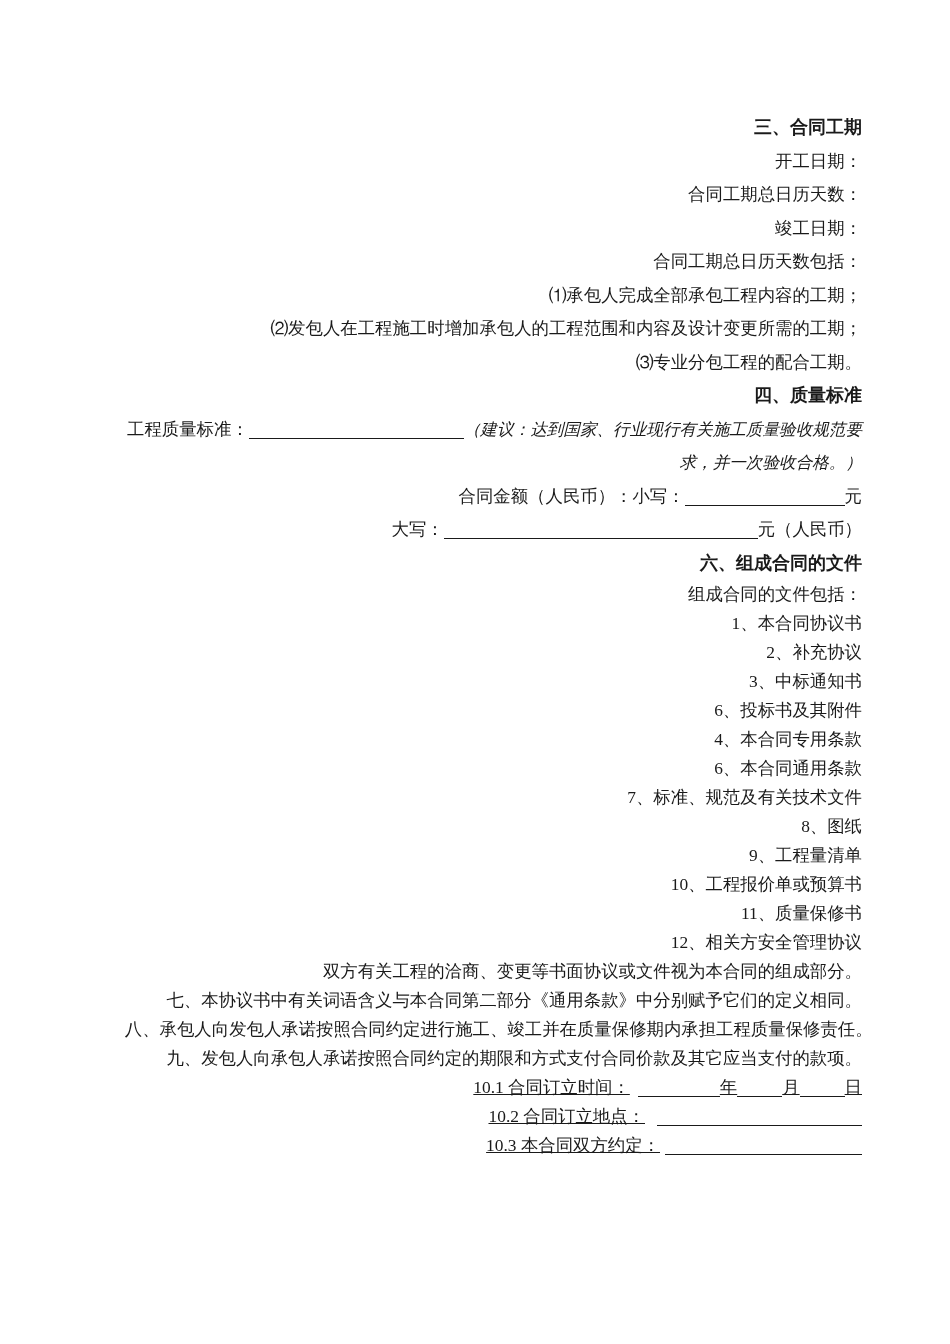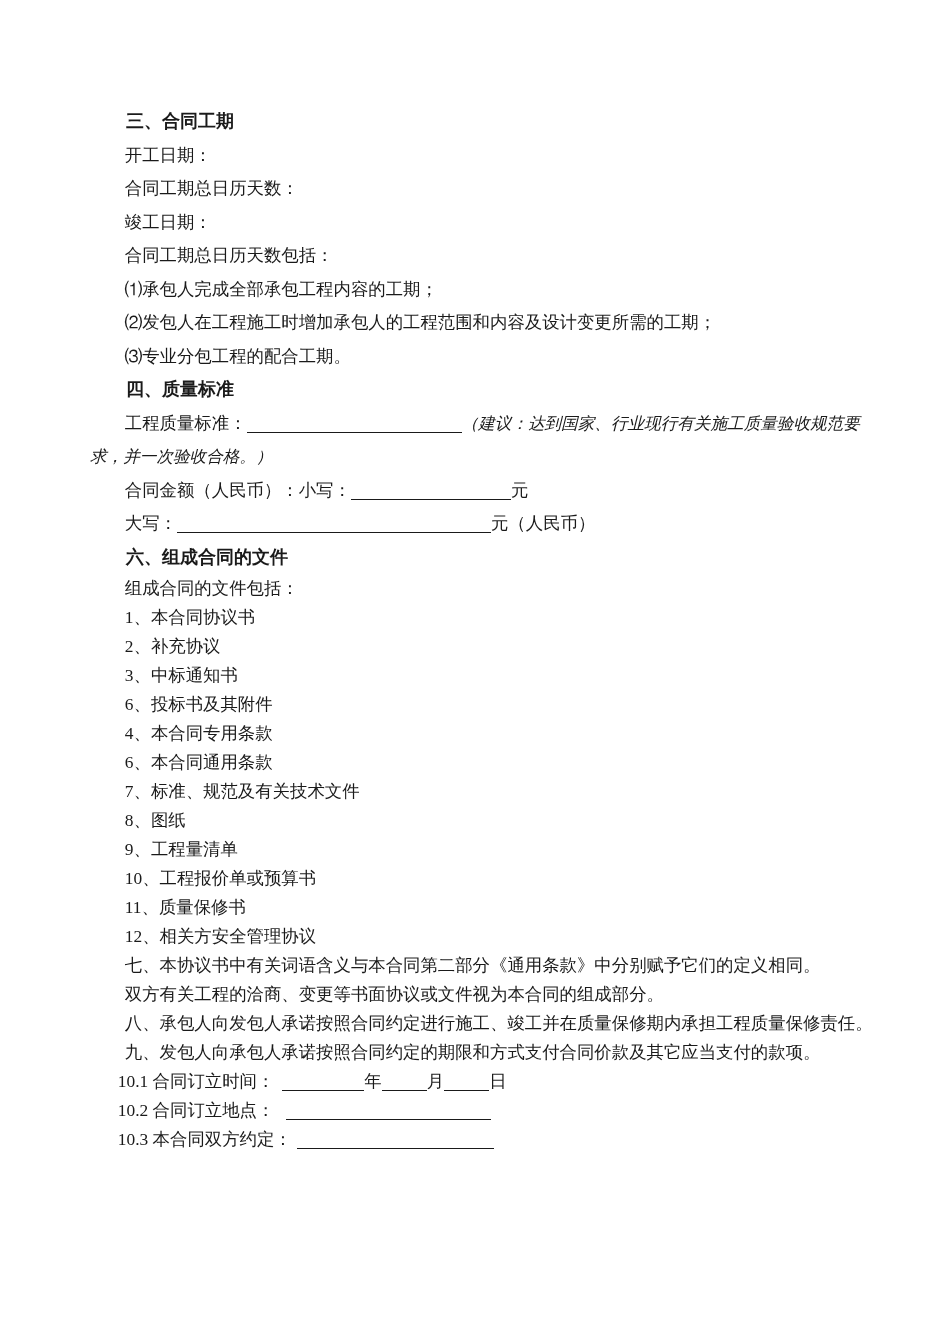--- a/index.html
+++ b/index.html
@@ -8,37 +8,38 @@
     width: 950px;
     height: 1344px;
     background: #ffffff;
     overflow: hidden;
     color: #1a1a1a;
     font-family: "Liberation Serif", "DejaVu Serif", serif;
   }
   .content {
     position: absolute;
     left: 90px;
-    top: 105px;
+    top: 111px;
     width: 772px;
+    text-align: right;
   }
   .content p {
     margin: 0;
     font-size: 17.4px;
     text-indent: 2em;
     color: #1a1a1a;
   }
   .za { line-height: 33.5px; }   
   .zb { line-height: 29px; }     
   .hd {
     font-family: "Liberation Sans", "DejaVu Sans", sans-serif;
     font-weight: bold;
     font-size: 18px !important;
   }
-  .ind16 { text-indent: 1.6em !important; }
+  .ind16 { text-indent: 1.6em !important; text-decoration: underline; }
   .nw { white-space: nowrap; }
   .note {
     font-style: italic;
     font-size: 16.6px;
     font-family: "Liberation Serif", "DejaVu Serif", serif;
   }
   .blank {
     display: inline-block;
     height: 1em;
     border-bottom: 1px solid #1a1a1a;
@@ -84,23 +85,23 @@
     <p class="zb">3、中标通知书</p>
     <p class="zb">6、投标书及其附件</p>
     <p class="zb">4、本合同专用条款</p>
     <p class="zb">6、本合同通用条款</p>
     <p class="zb">7、标准、规范及有关技术文件</p>
     <p class="zb">8、图纸</p>
     <p class="zb">9、工程量清单</p>
     <p class="zb">10、工程报价单或预算书</p>
     <p class="zb">11、质量保修书</p>
     <p class="zb">12、相关方安全管理协议</p>
+    <p class="zb nw">双方有关工程的洽商、变更等书面协议或文件视为本合同的组成部分。</p>
+
     <p class="zb nw">七、本协议书中有关词语含义与本合同第二部分《通用条款》中分别赋予它们的定义相同。</p>
-
-    <p class="zb nw">双方有关工程的洽商、变更等书面协议或文件视为本合同的组成部分。</p>
     <p class="zb nw">八、承包人向发包人承诺按照合同约定进行施工、竣工并在质量保修期内承担工程质量保修责任。</p>
     <p class="zb nw">九、发包人向承包人承诺按照合同约定的期限和方式支付合同价款及其它应当支付的款项。</p>
 
     <p class="zb ind16 nw"><span>10.1 合同订立时间：</span><span class="blank w82 ml8"></span><span>年</span><span class="blank w45"></span><span>月</span><span class="blank w45"></span><span>日</span></p>
 
     <p class="zb ind16 nw"><span>10.2 合同订立地点：</span><span class="blank w205 ml12"></span></p>
 
     <p class="zb ind16 nw"><span>10.3 本合同双方约定：</span><span class="blank w197 ml5"></span></p>
 
   </div>

